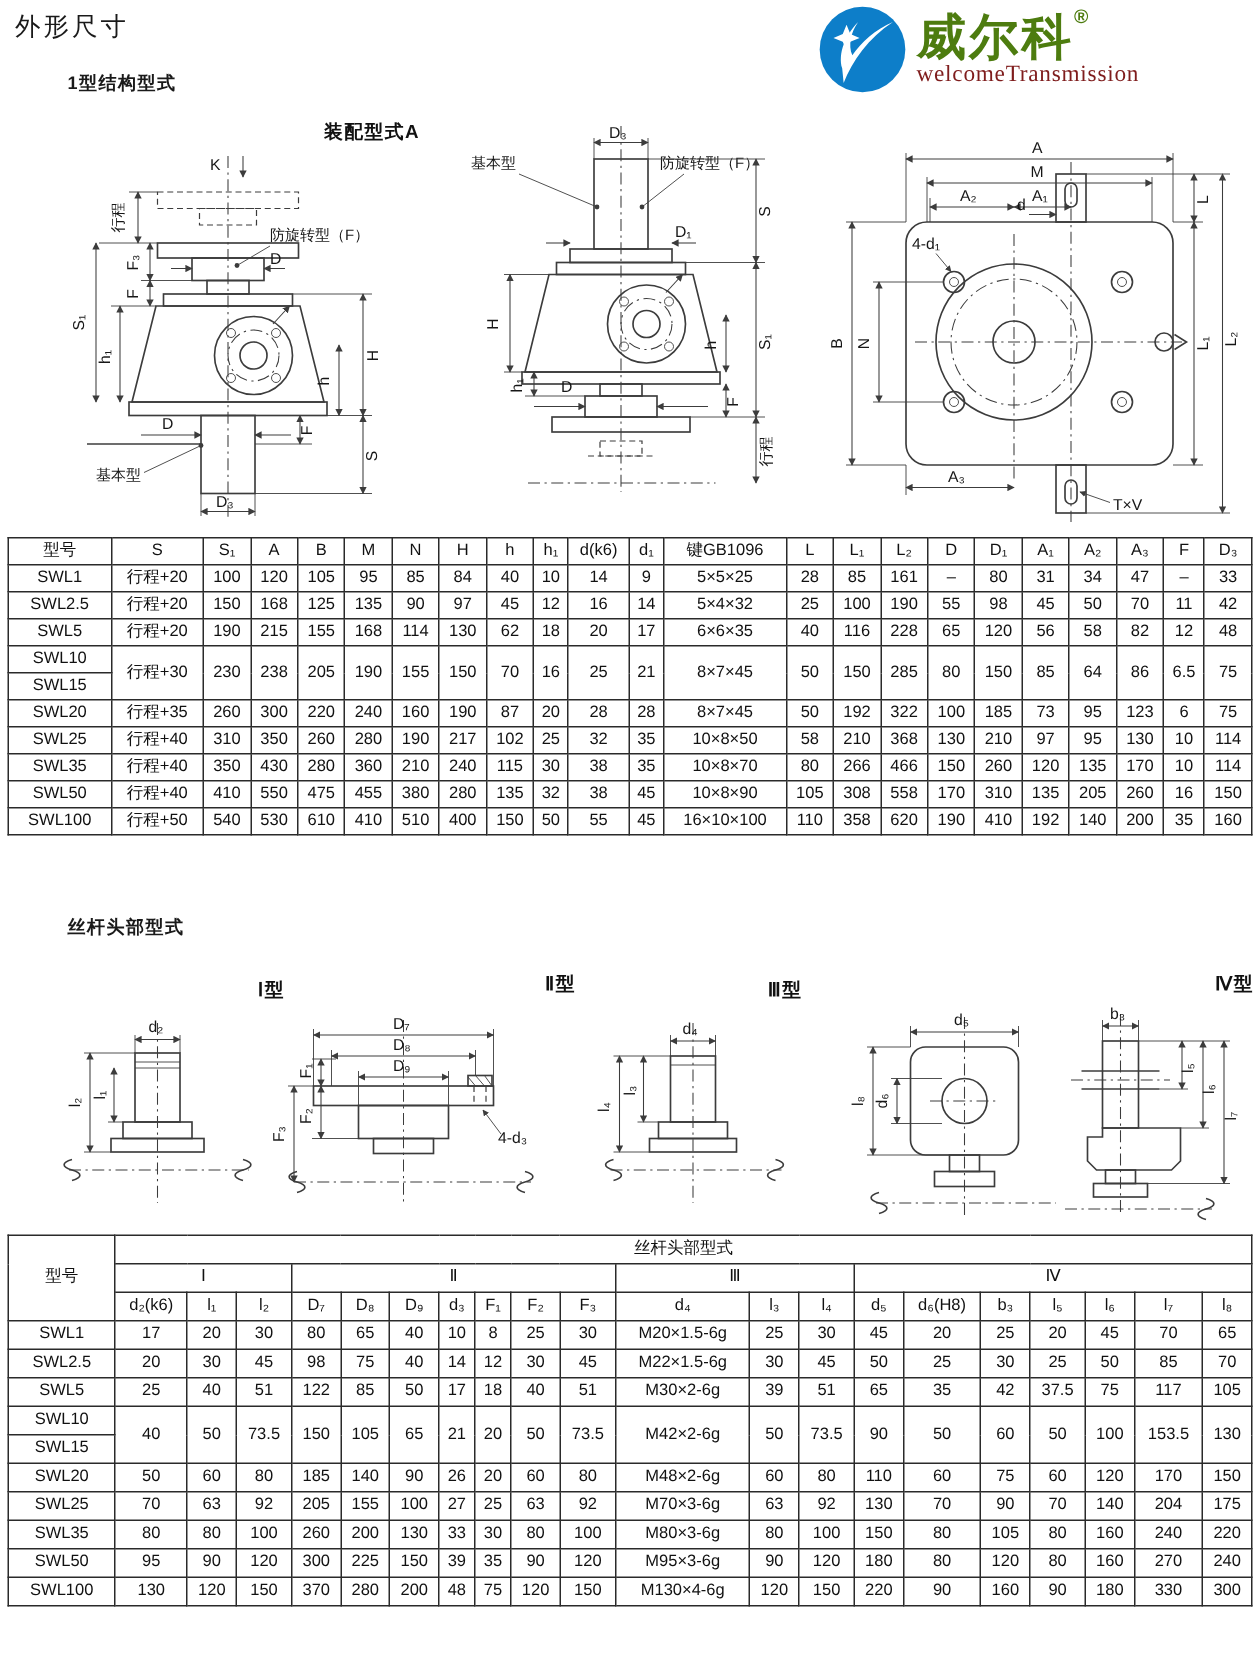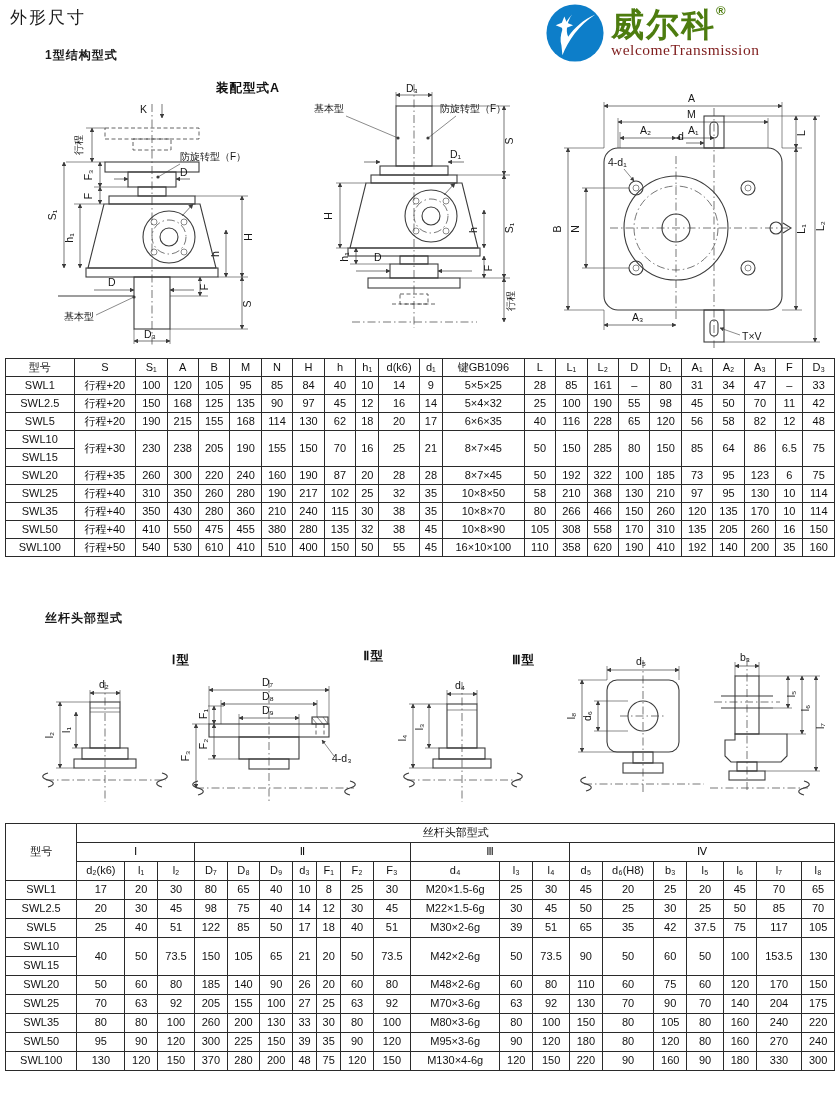--- a/index.html
+++ b/index.html
@@ -613,20 +613,21 @@
       <line class="thin" x1="54" y1="78" x2="40" y2="78"></line>
     <line class="dim" x1="44" y1="34" x2="44" y2="78" marker-start="url(#ar)" marker-end="url(#ar)"></line>
     <text transform="rotate(-90 38 57)" x="38" y="57" text-anchor="middle">l₃</text>
     <line class="thin" x1="48" y1="98" x2="24" y2="98"></line>
     <line class="dim" x1="28" y1="34" x2="28" y2="98" marker-start="url(#ar)" marker-end="url(#ar)"></line>
     <text transform="rotate(-90 21 68)" x="21" y="68" text-anchor="middle">l₄</text>
   </svg>
 </div>
 
 <div class="fig" style="left:552px;top:648px;width:284px;">
+  <div class="fig-cap">Ⅳ型</div>
   <svg class="drw" width="284" height="150" viewBox="0 0 284 150">
     <line class="cl" x1="91" y1="12" x2="91" y2="144"></line>
     <rect class="o" x="55" y="32" width="72" height="72" rx="10"></rect>
     <circle class="o" cx="91" cy="68" r="15"></circle>
     <line class="cl" x1="68" y1="68" x2="114" y2="68"></line>
     <rect class="o" x="81" y="104" width="20" height="11"></rect>
     <rect class="o" x="71" y="115" width="40" height="10"></rect>
     <line class="cl" x1="32" y1="136" x2="152" y2="136"></line>
     <path class="o" d="M34,129 c-7,2 -7,5 0,7 c7,2 7,5 0,7"></path>
     <line class="thin" x1="55" y1="32" x2="55" y2="18"></line>

